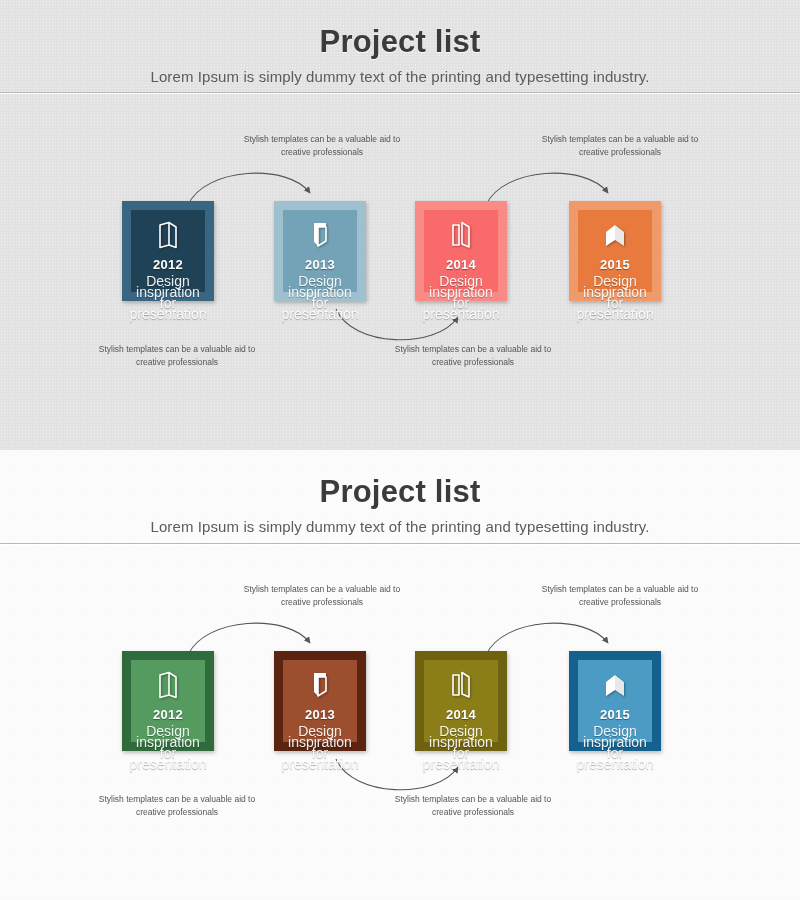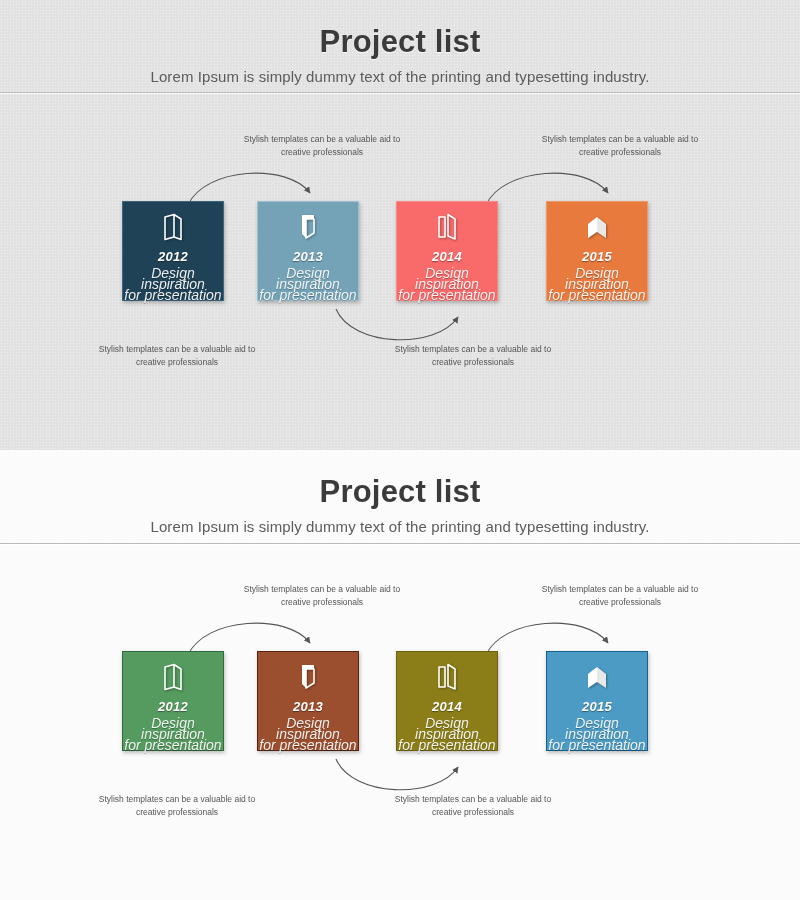--- a/index.html
+++ b/index.html
@@ -95,26 +95,25 @@
     left: 0;
     top: 0;
     width: 800px;
     height: 357px;
     pointer-events: none;
   }
 
   
   .card {
     position: absolute;
-    width: 102px;
+    width: 92px;
     height: 100px;
-    padding: 1px;
+    padding: 9px;
     text-align: center;
     box-shadow: 1px 2px 4px rgba(0,0,0,.25);
-    font-style: italic;
   }
   .card-inner {
     width: 100%;
     height: 100%;
     display: flex;
     flex-direction: column;
     align-items: center;
     justify-content: flex-start;
     padding-top: 11px;
   }
@@ -137,23 +136,23 @@
   .card-desc {
     margin-top: 4px;
     font-size: 14px;
     line-height: 11px;
     color: rgba(255,255,255,.92);
     text-shadow: 0 1px 1px rgba(0,0,0,.3);
   }
 
   
   .card-0 { left: 122px; top: 108px; }
-  .card-1 { left: 257px; top: 108px; }
-  .card-2 { left: 396px; top: 108px; }
-  .card-3 { left: 546px; top: 108px; }
+  .card-1 { left: 274px; top: 108px; }
+  .card-2 { left: 415px; top: 108px; }
+  .card-3 { left: 569px; top: 108px; }
 
   
   .caption {
     position: absolute;
     width: 180px;
     text-align: center;
     font-size: 8.5px;
     line-height: 12.5px;
     color: #555555;
   }

